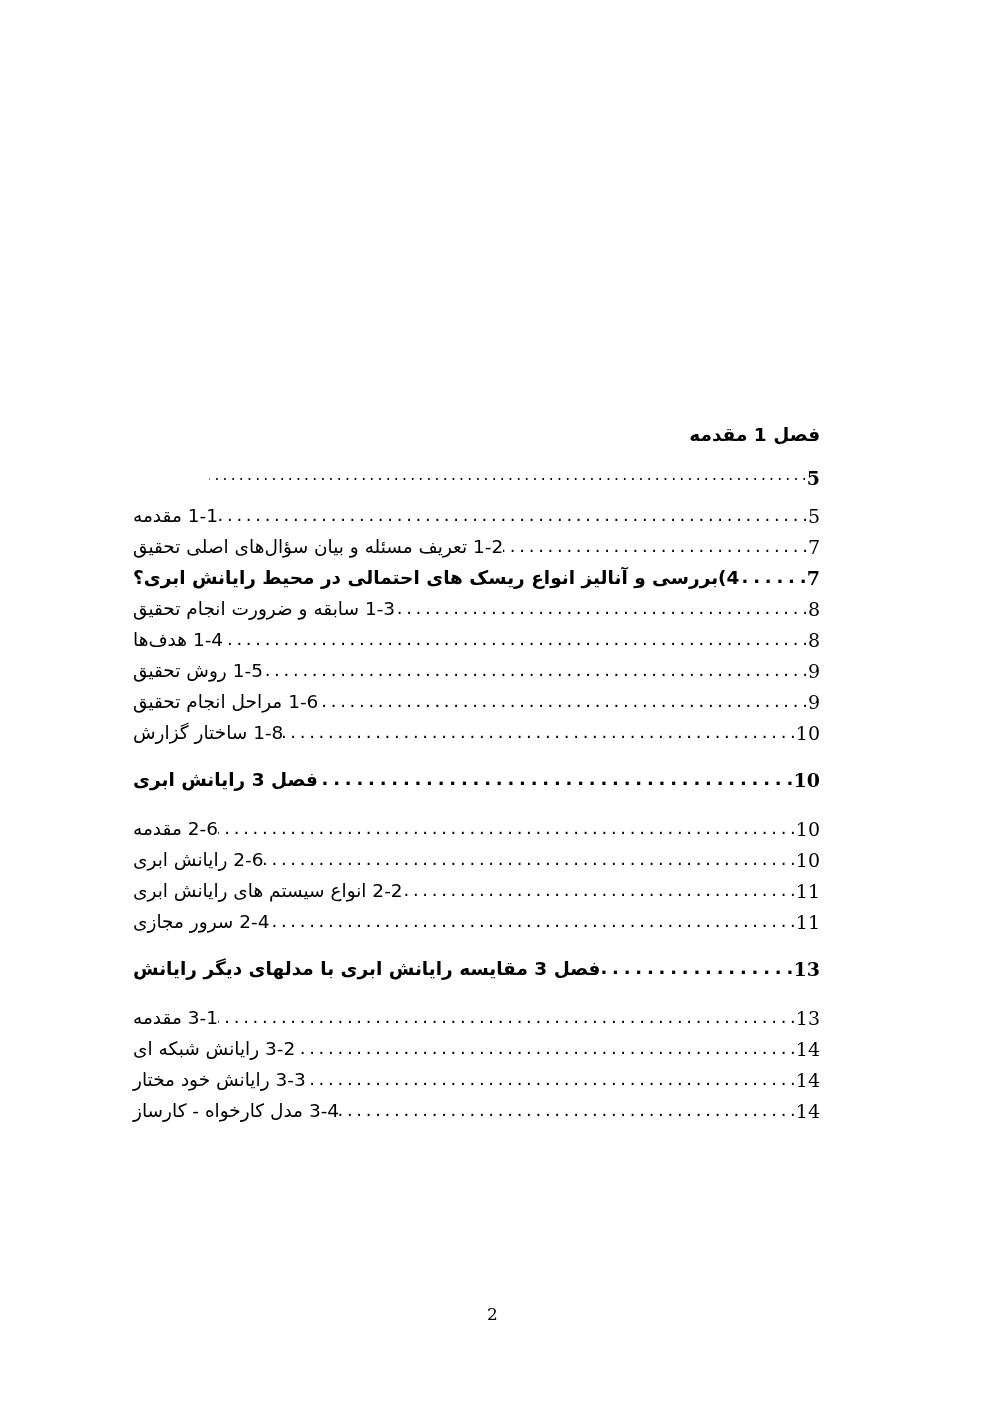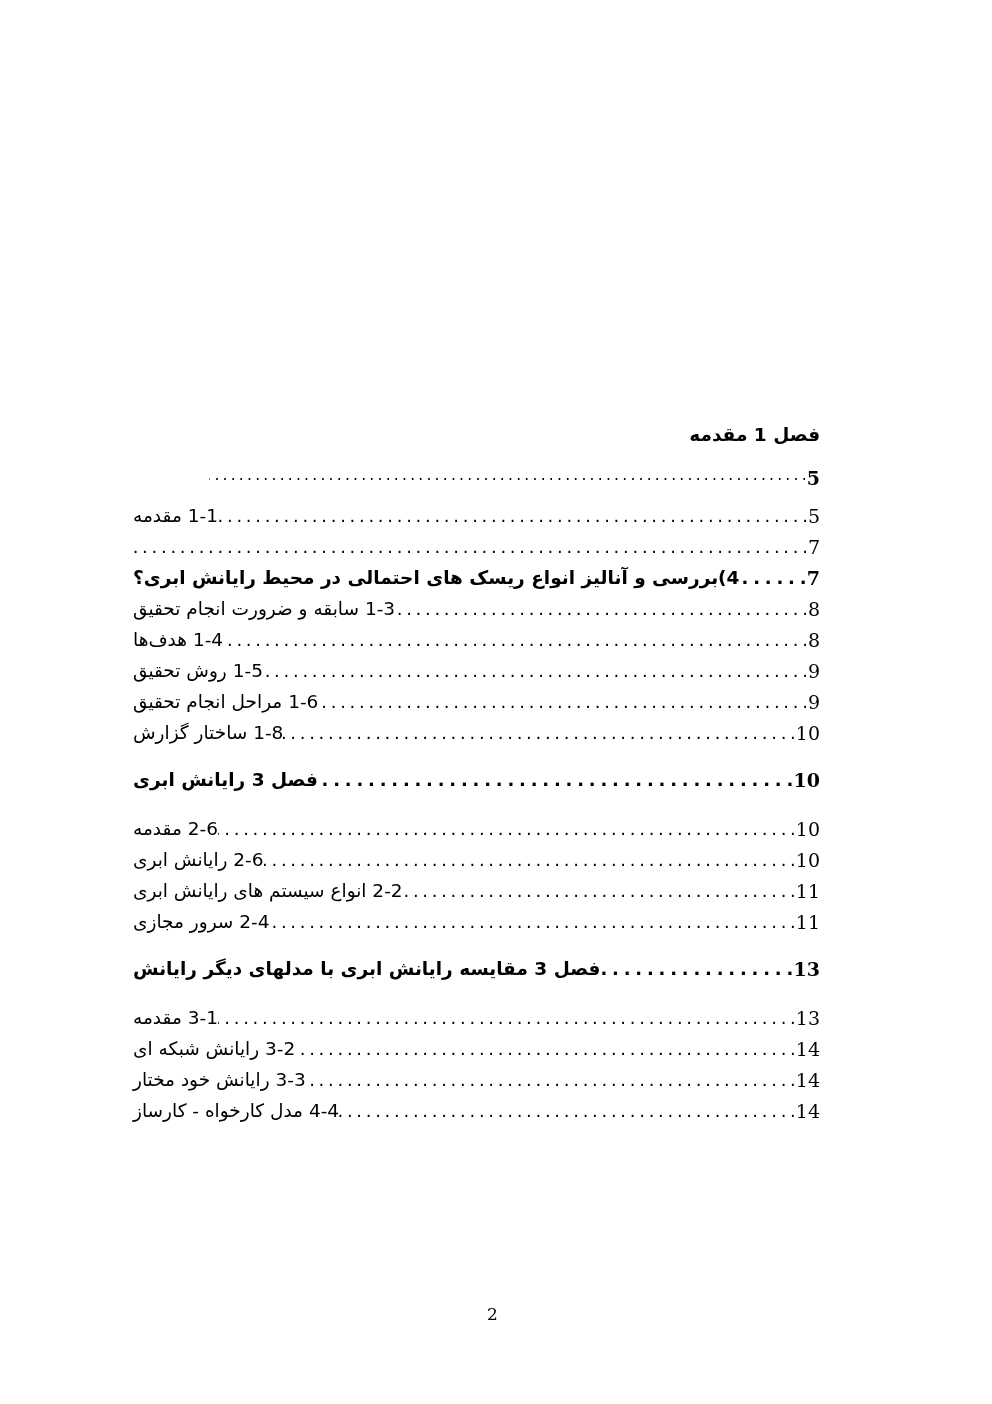--- a/index.html
+++ b/index.html
@@ -24,21 +24,21 @@
     position: absolute;
     right: 172px;   
     left: 140px;    
     top: 414px;
   }
 
   
   .toc-line {
     display: flex;
     flex-direction: row-reverse;   
-    align-items: flex-end;
+    align-items: flex-start;
     width: 100%;
     direction: rtl;
     white-space: nowrap;
     font-size: 18.5px;
     line-height: 1;
     color: #000;
   }
 
   .toc-title {
     flex: 0 0 auto;
@@ -151,20 +151,21 @@
 
     <div class="gap-after-chapter"></div>
 
     <div class="toc-line row-sub">
       <span class="toc-title">1-1 مقدمه</span>
       <span class="leader"></span>
       <span class="toc-page">5</span>
     </div>
 
     <div class="toc-line row-sub">
+      <span class="toc-title">1-2 تعریف مسئله و بیان سؤال‌های اصلی تحقیق</span>
       <span class="leader"></span>
       <span class="toc-page">7</span>
     </div>
 
     <div class="toc-line chapter row-sub">
       <span class="toc-title">4)بررسی و آنالیز انواع ریسک های احتمالی در محیط رایانش ابری؟</span>
       <span class="leader"></span>
       <span class="toc-page">7</span>
     </div>
 
@@ -255,21 +256,21 @@
       <span class="toc-page">14</span>
     </div>
 
     <div class="toc-line row-sub">
       <span class="toc-title">3-3 رایانش خود مختار</span>
       <span class="leader"></span>
       <span class="toc-page">14</span>
     </div>
 
     <div class="toc-line row-sub">
-      <span class="toc-title">4-4 مدل کارخواه - کارساز</span>
+      <span class="toc-title">3-4 مدل کارخواه - کارساز</span>
       <span class="leader"></span>
       <span class="toc-page">14</span>
     </div>
 
   </div>
 
   <div class="footer-pageno">2</div>
 
 </div>
 

